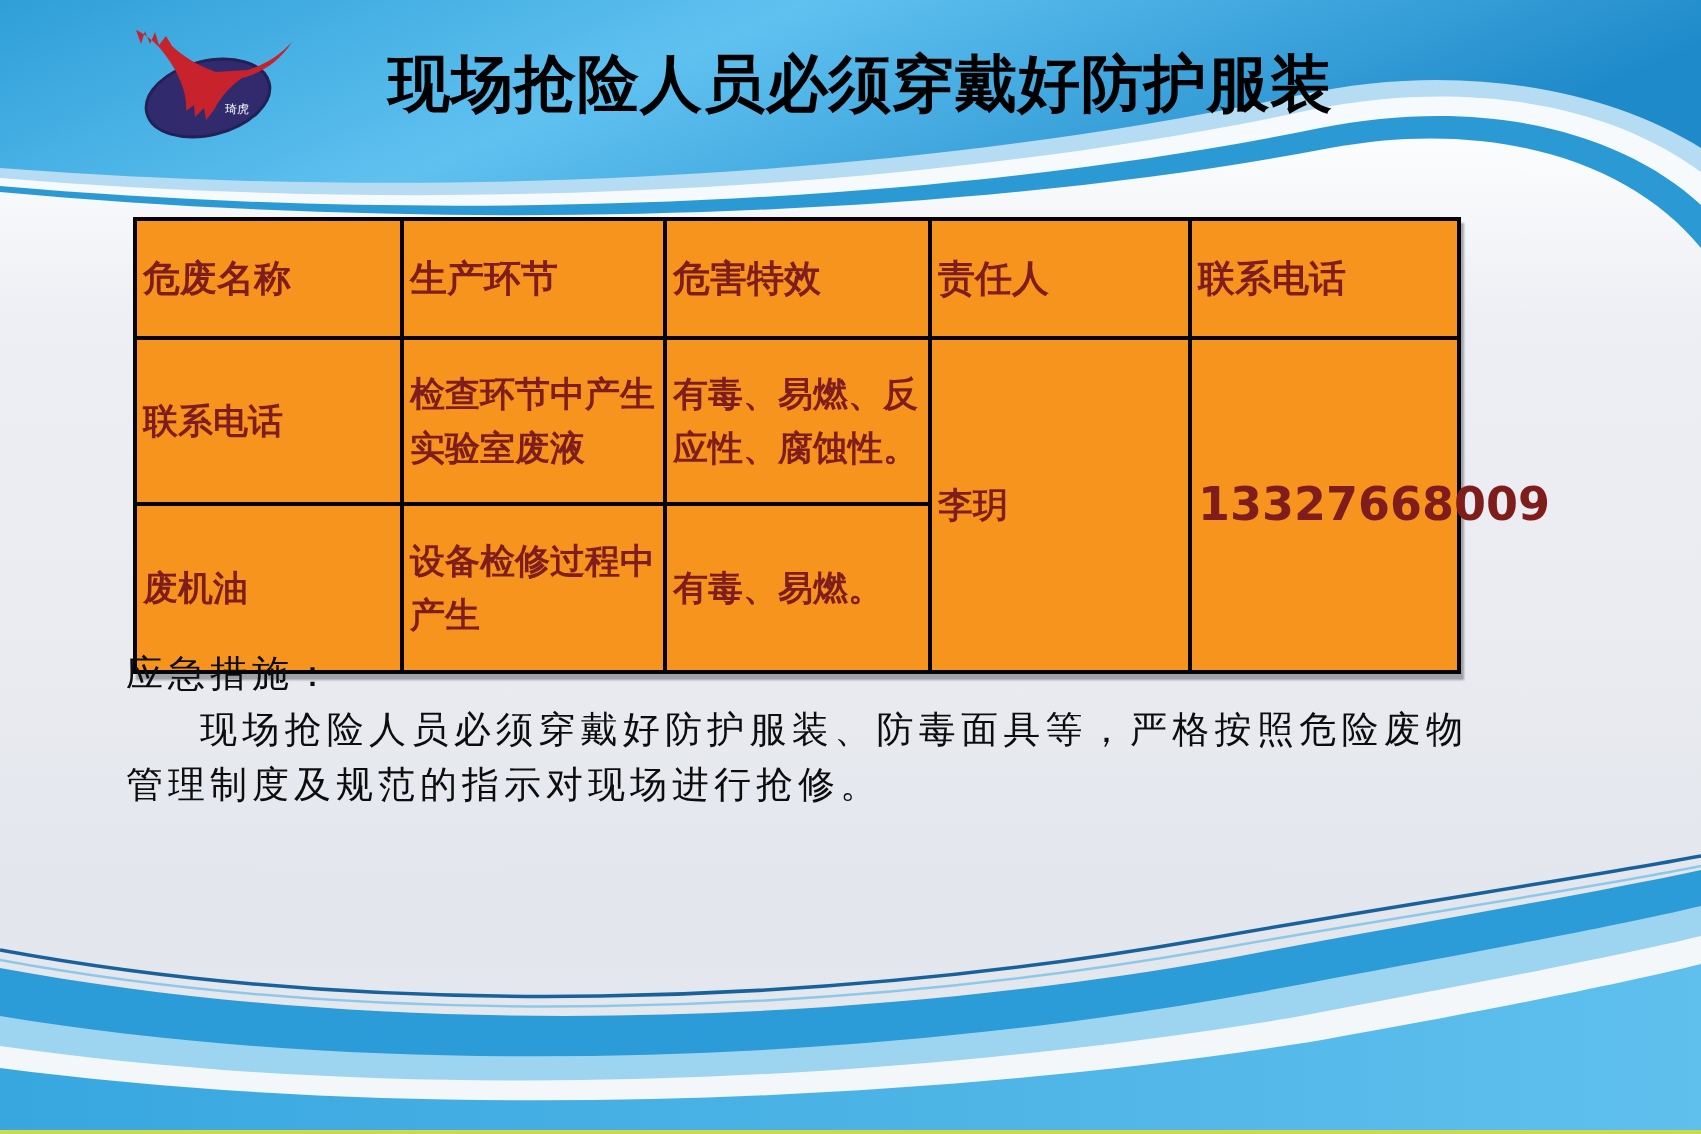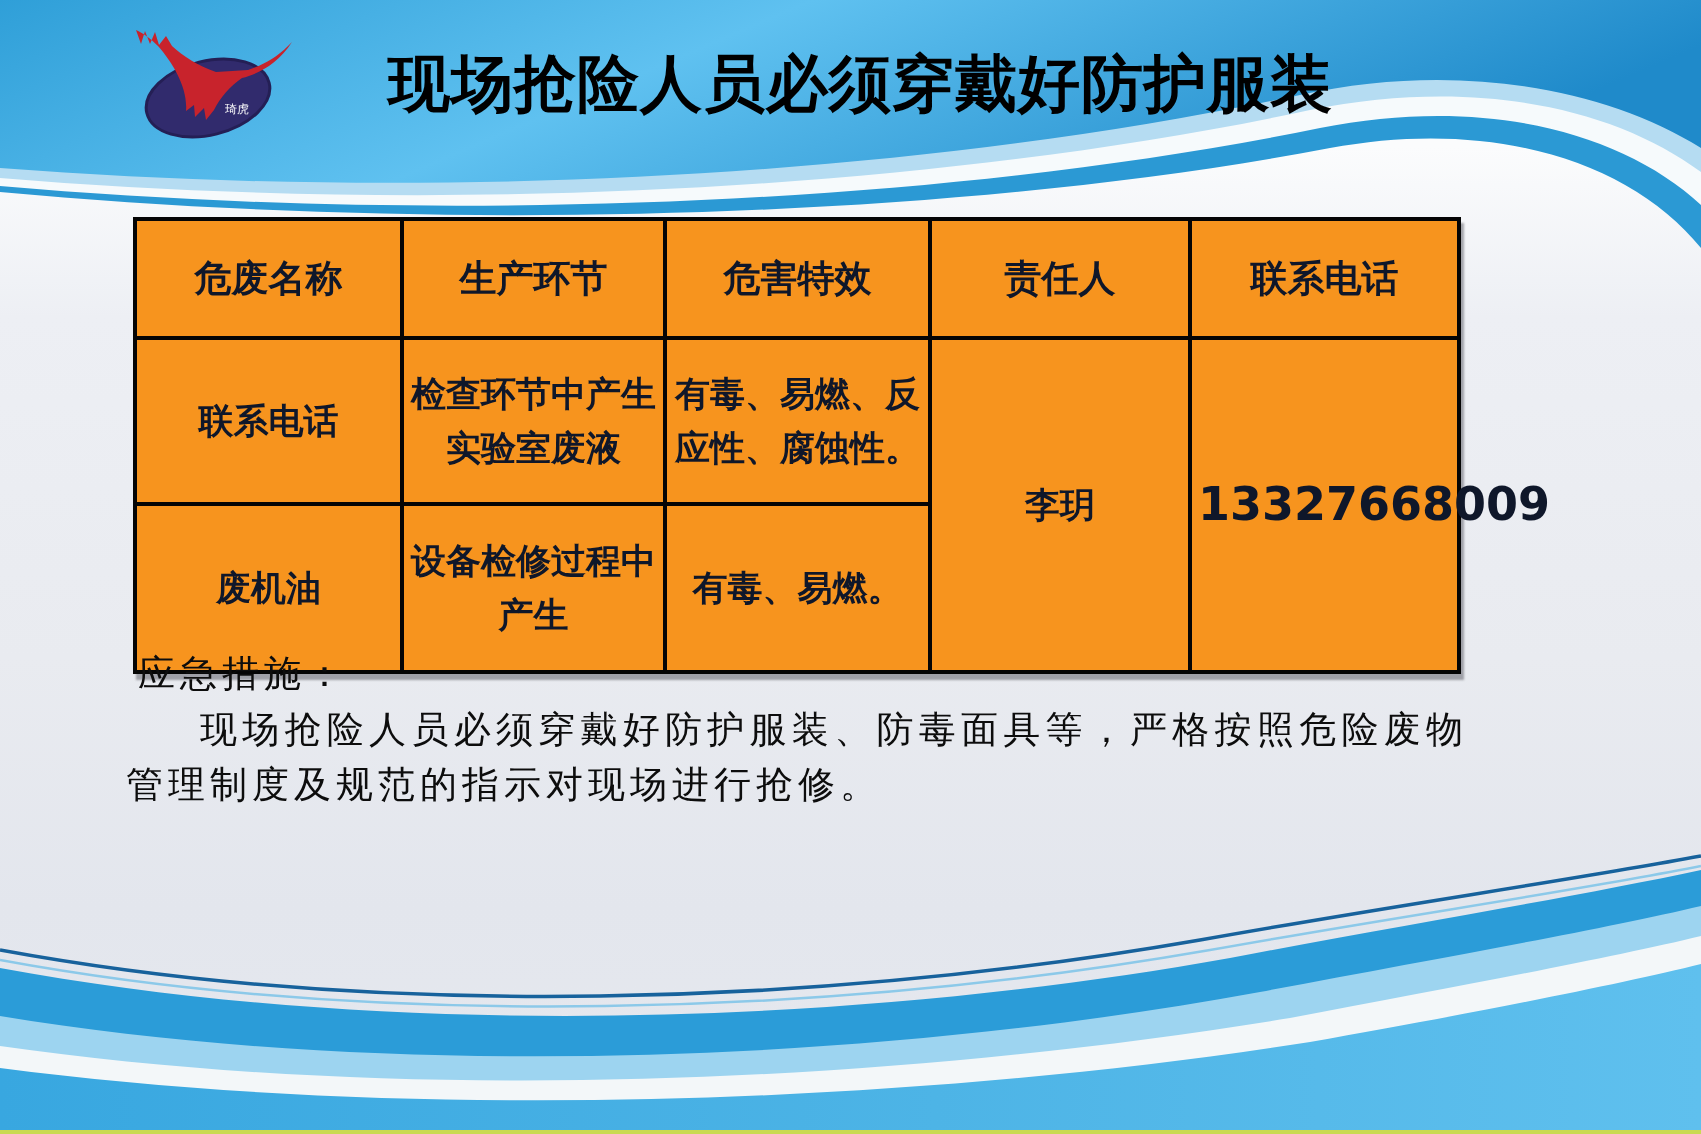--- a/index.html
+++ b/index.html
@@ -19,37 +19,37 @@
   }
   
   #waste-table{
     position:absolute;left:133px;top:217px;z-index:3;
     border-collapse:collapse;table-layout:fixed;width:1324px;
     background:#F7941E;
     box-shadow:3px 6px 2px rgba(70,70,80,.45);
   }
   #waste-table td,#waste-table th{
     border:4px solid #050505;
-    text-align:center;vertical-align:middle;
-    color:#0f172a;font-weight:700;
+    text-align:left;vertical-align:middle;
+    color:#7f1d1d;font-weight:700;
     padding:2px 6px;
   }
   #waste-table th{font-size:37px;height:111px;font-weight:700;}
   .row1 td{height:158px;}
   .row2 td{height:160px;}
   .cell{font-size:35px;line-height:1.55;}
   .phone{font-size:46px;letter-spacing:0px;}
   
   #emergency{
     position:absolute;left:126px;top:646px;width:1342px;z-index:3;
     font-family:"DejaVu Serif","Liberation Serif",serif;
     font-size:37px;line-height:55.5px;color:#0d0d0d;
     letter-spacing:5px;text-align:justify;
   }
-  #emergency .heading{text-indent:0;margin-left:12px;}
+  #emergency .heading{text-indent:0;}
   #emergency p{margin:0;text-indent:2em;}
 </style>
 </head>
 <body>
 
 <svg id="header-waves" class="layer" viewBox="0 0 1701 300" preserveAspectRatio="none" aria-hidden="true">
   <defs>
     <linearGradient id="gTop" x1="0" y1="0" x2="1" y2="0.25">
       <stop offset="0" stop-color="#2f9fd8"></stop>
       <stop offset="0.45" stop-color="#5fc1f0"></stop>

